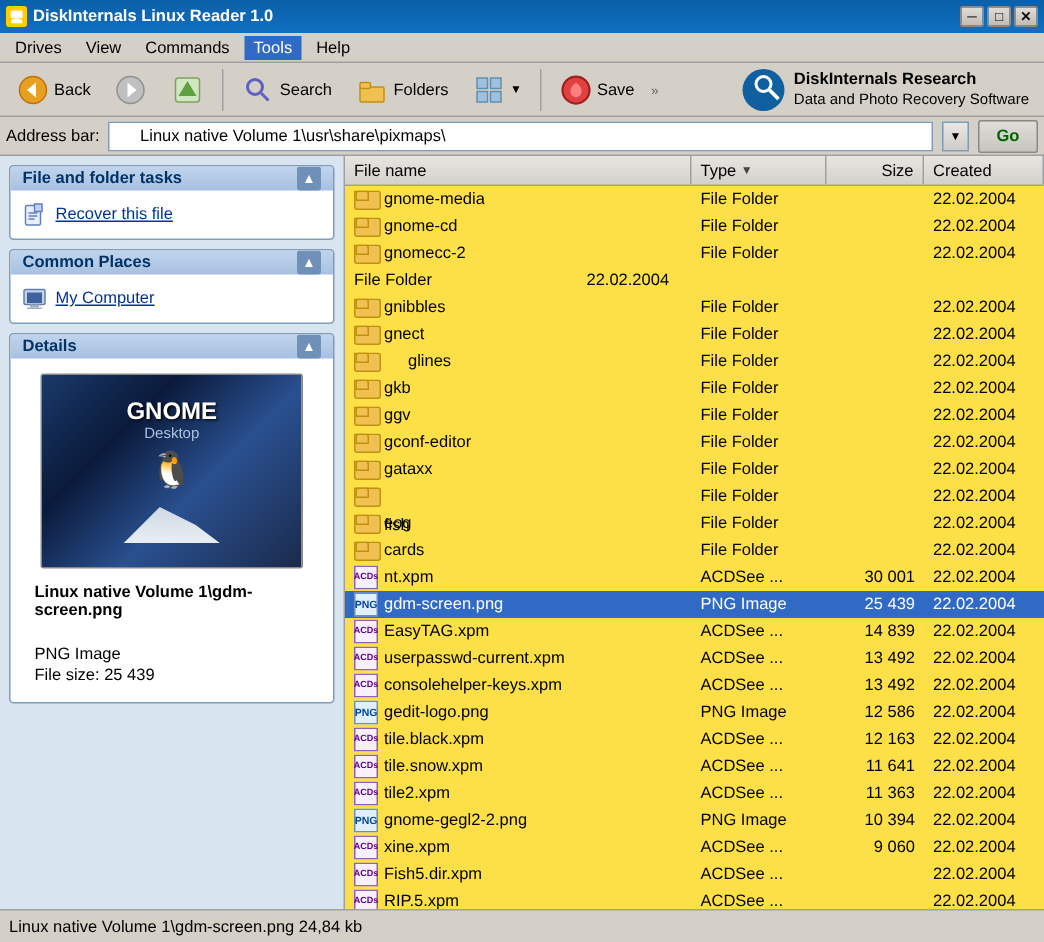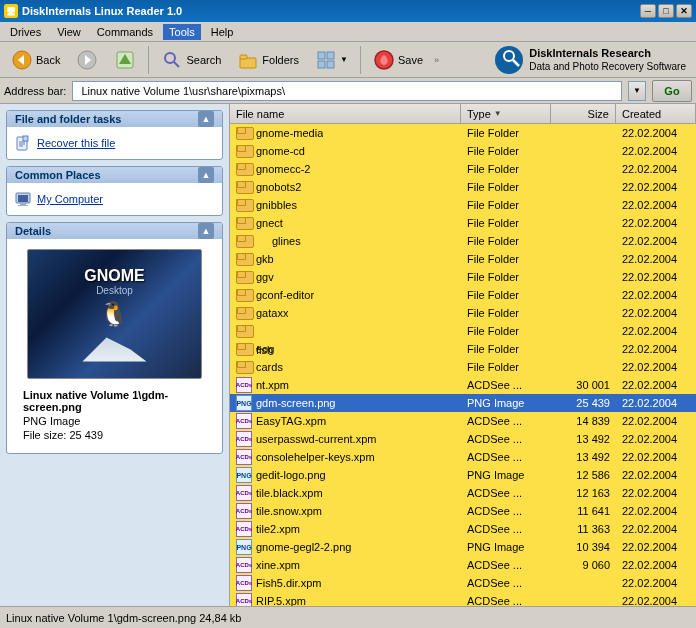--- a/index.html
+++ b/index.html
@@ -86,21 +86,21 @@
       padding: 2px 4px;
       gap: 6px;
       border-bottom: 1px solid #a0a0a0;
     }
     .address-label { font-size: 11px; color: #000; white-space: nowrap; }
     .address-input {
       flex: 1;
       height: 20px;
       border: 1px solid #7f9db9;
       background: white;
-      padding: 0 8px;
+      padding: 0 20px;
       font-size: 11px;
       outline: none;
     }
     .address-dropdown {
       width: 18px; height: 20px;
       border: 1px solid #7f9db9;
       background: linear-gradient(to bottom, #e8e8e4, #d0ccc8);
       display: flex; align-items: center; justify-content: center;
       cursor: pointer; font-size: 8px;
     }
@@ -167,21 +167,21 @@
       border-radius: 2px;
     }
     .thumb-content { text-align: center; }
     .gnome-text { font-size: 16px; font-weight: bold; color: white; text-shadow: 1px 1px 2px #000; }
     .gnome-sub { font-size: 10px; color: #aac0e0; }
     .gnome-figure { font-size: 24px; margin-top: 4px; }
     .mountain { width: 80px; height: 30px; background: linear-gradient(to bottom, #c8d4e0, #e8eef4); clip-path: polygon(10% 100%, 40% 20%, 70% 60%, 90% 100%); margin: 4px auto 0; }
 
     
     .details-info { padding: 6px 8px; font-size: 11px; }
-    .details-filename { font-weight: bold; color: #000; margin-bottom: 2px; }
+    .details-filename { font-weight: bold; color: #000; margin-bottom: 17px; }
     .details-type { color: #000; margin-bottom: 2px; }
     .details-size { color: #000; }
 
     
     .file-list-area {
       flex: 1;
       display: flex;
       flex-direction: column;
       background: #fde047;
     }
@@ -495,24 +495,20 @@
         <div class="file-row">
       <div class="file-cell file-name">
         <span class="folder-icon"></span>
         <span style="overflow:hidden;text-overflow:ellipsis;">gnomecc-2</span>
       </div>
       <div class="file-cell file-type">File Folder</div>
       <div class="file-cell file-size"></div>
       <div class="file-cell file-created">22.02.2004</div>
     </div>
         <div class="file-row">
-      <div class="file-cell file-name">
-        <span class="folder-icon"></span>
-        <span style="overflow:hidden;text-overflow:ellipsis;">gnobots2</span>
-      </div>
       <div class="file-cell file-type">File Folder</div>
       <div class="file-cell file-size"></div>
       <div class="file-cell file-created">22.02.2004</div>
     </div>
         <div class="file-row">
       <div class="file-cell file-name">
         <span class="folder-icon"></span>
         <span style="overflow:hidden;text-overflow:ellipsis;">gnibbles</span>
       </div>
       <div class="file-cell file-type">File Folder</div>

